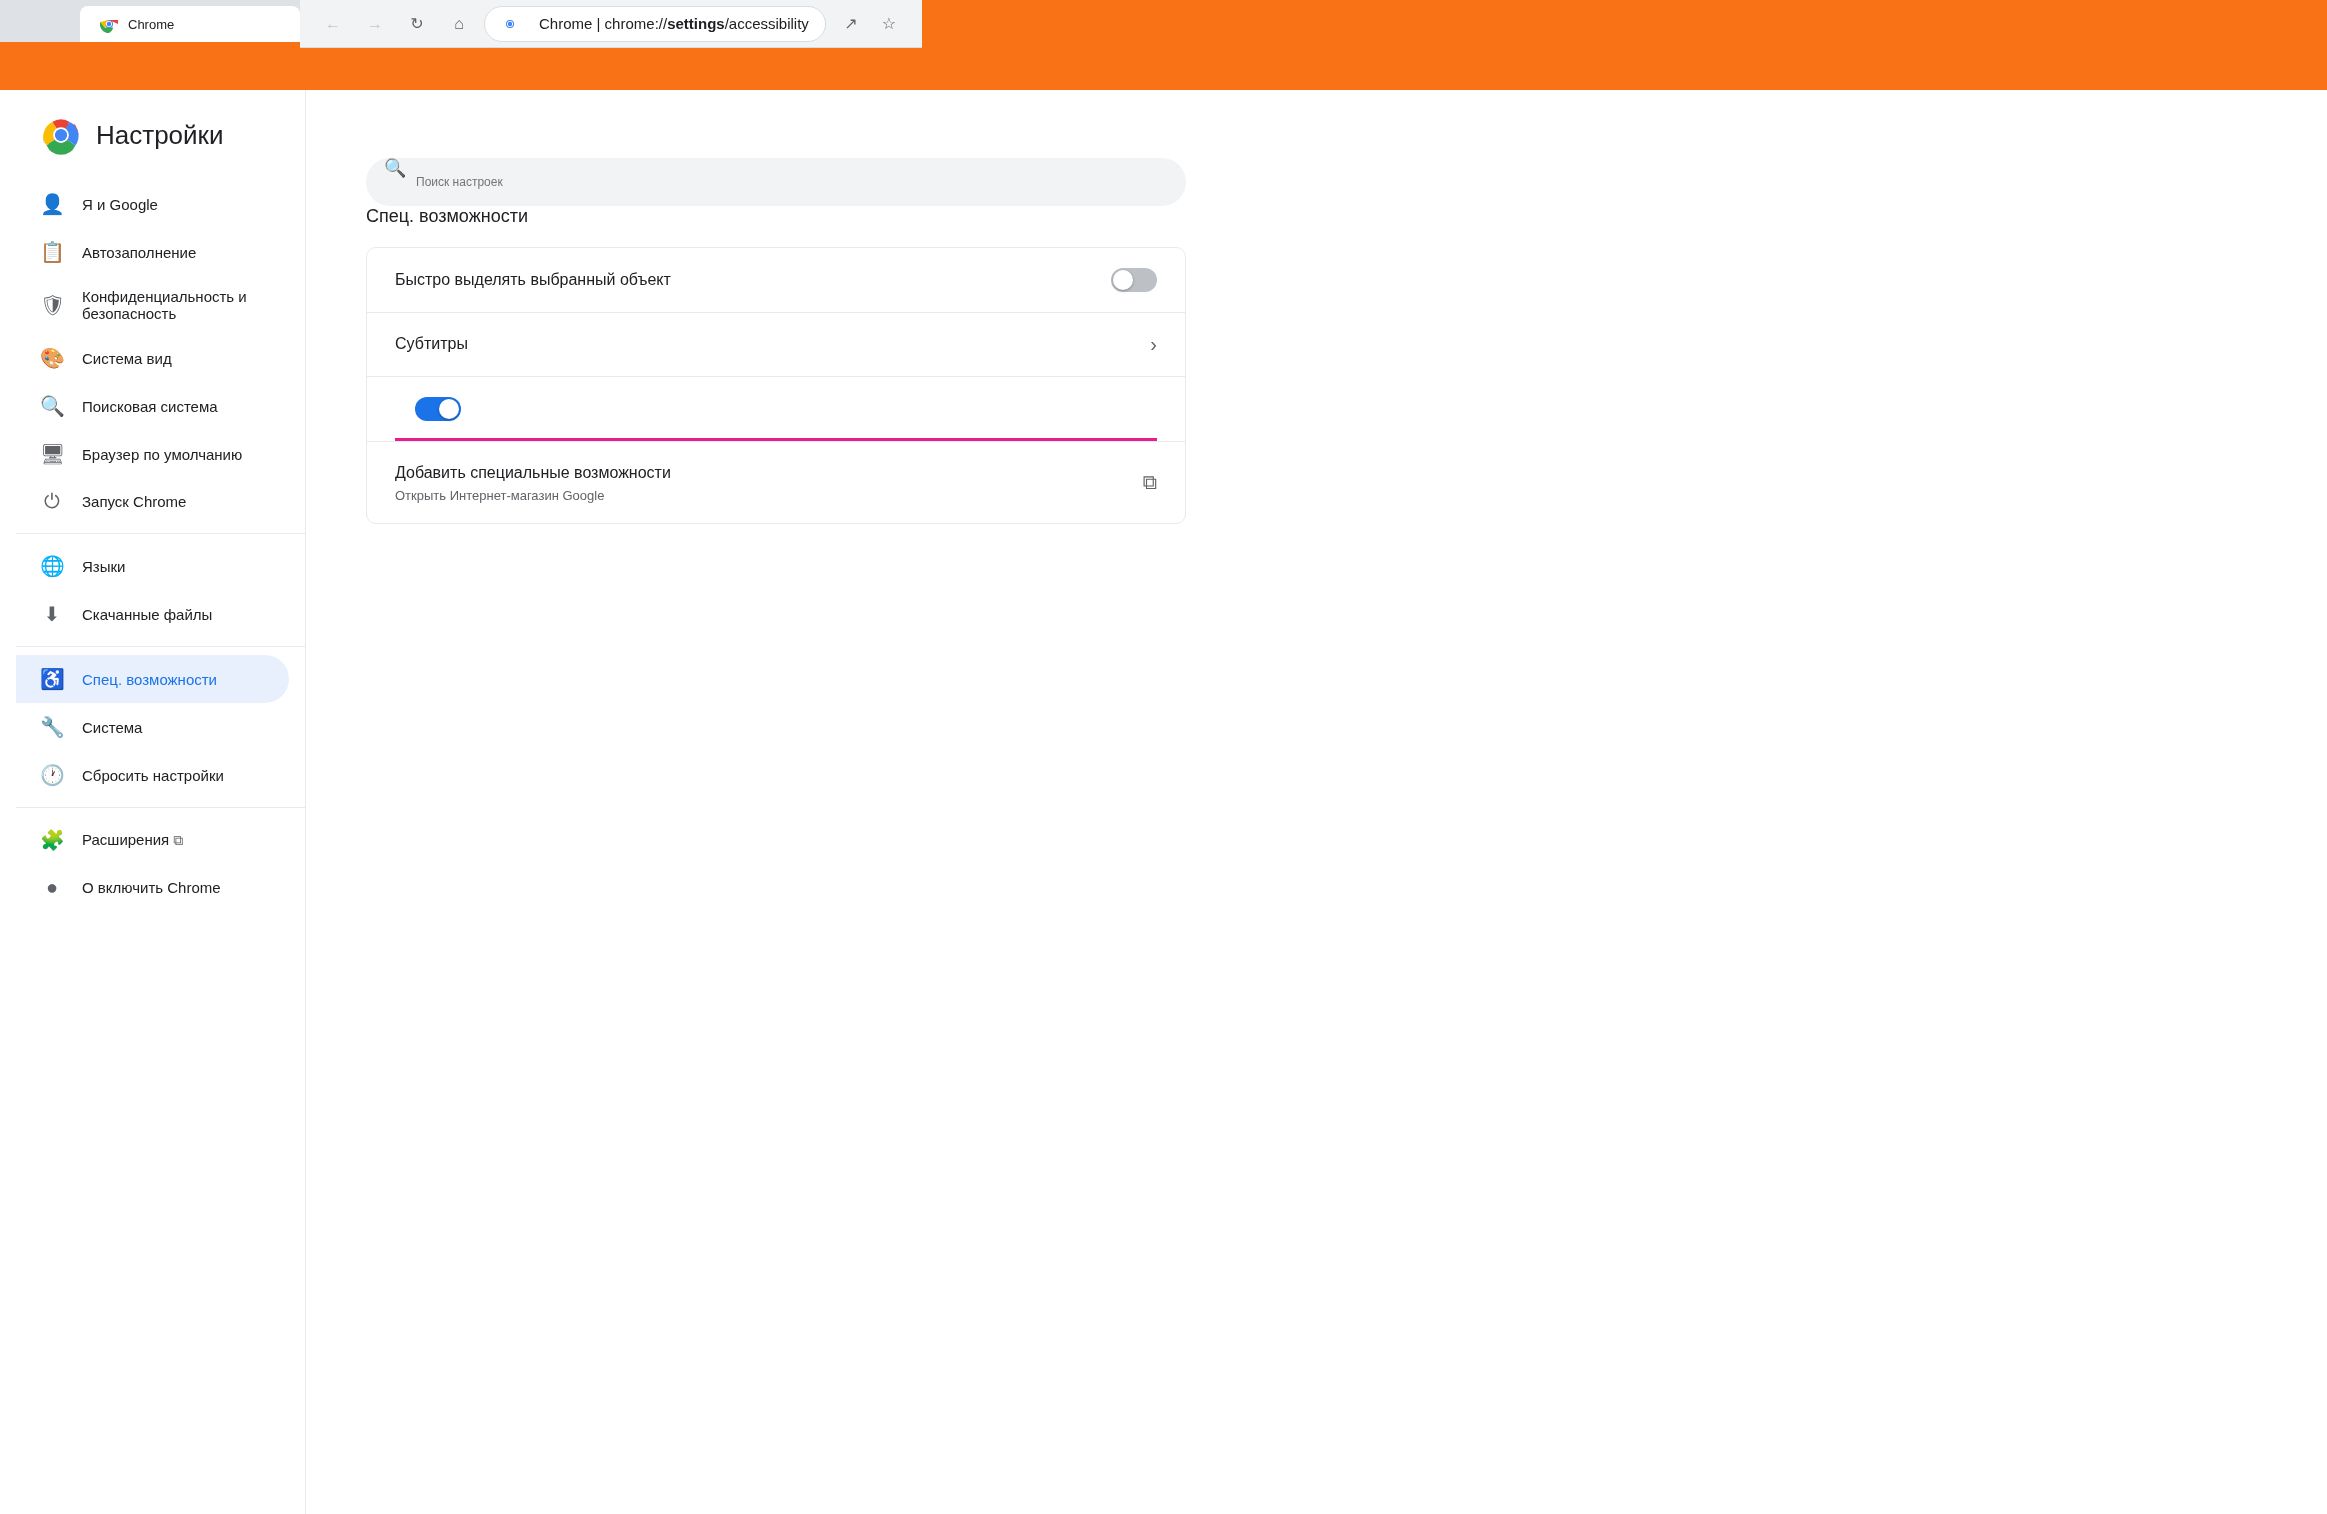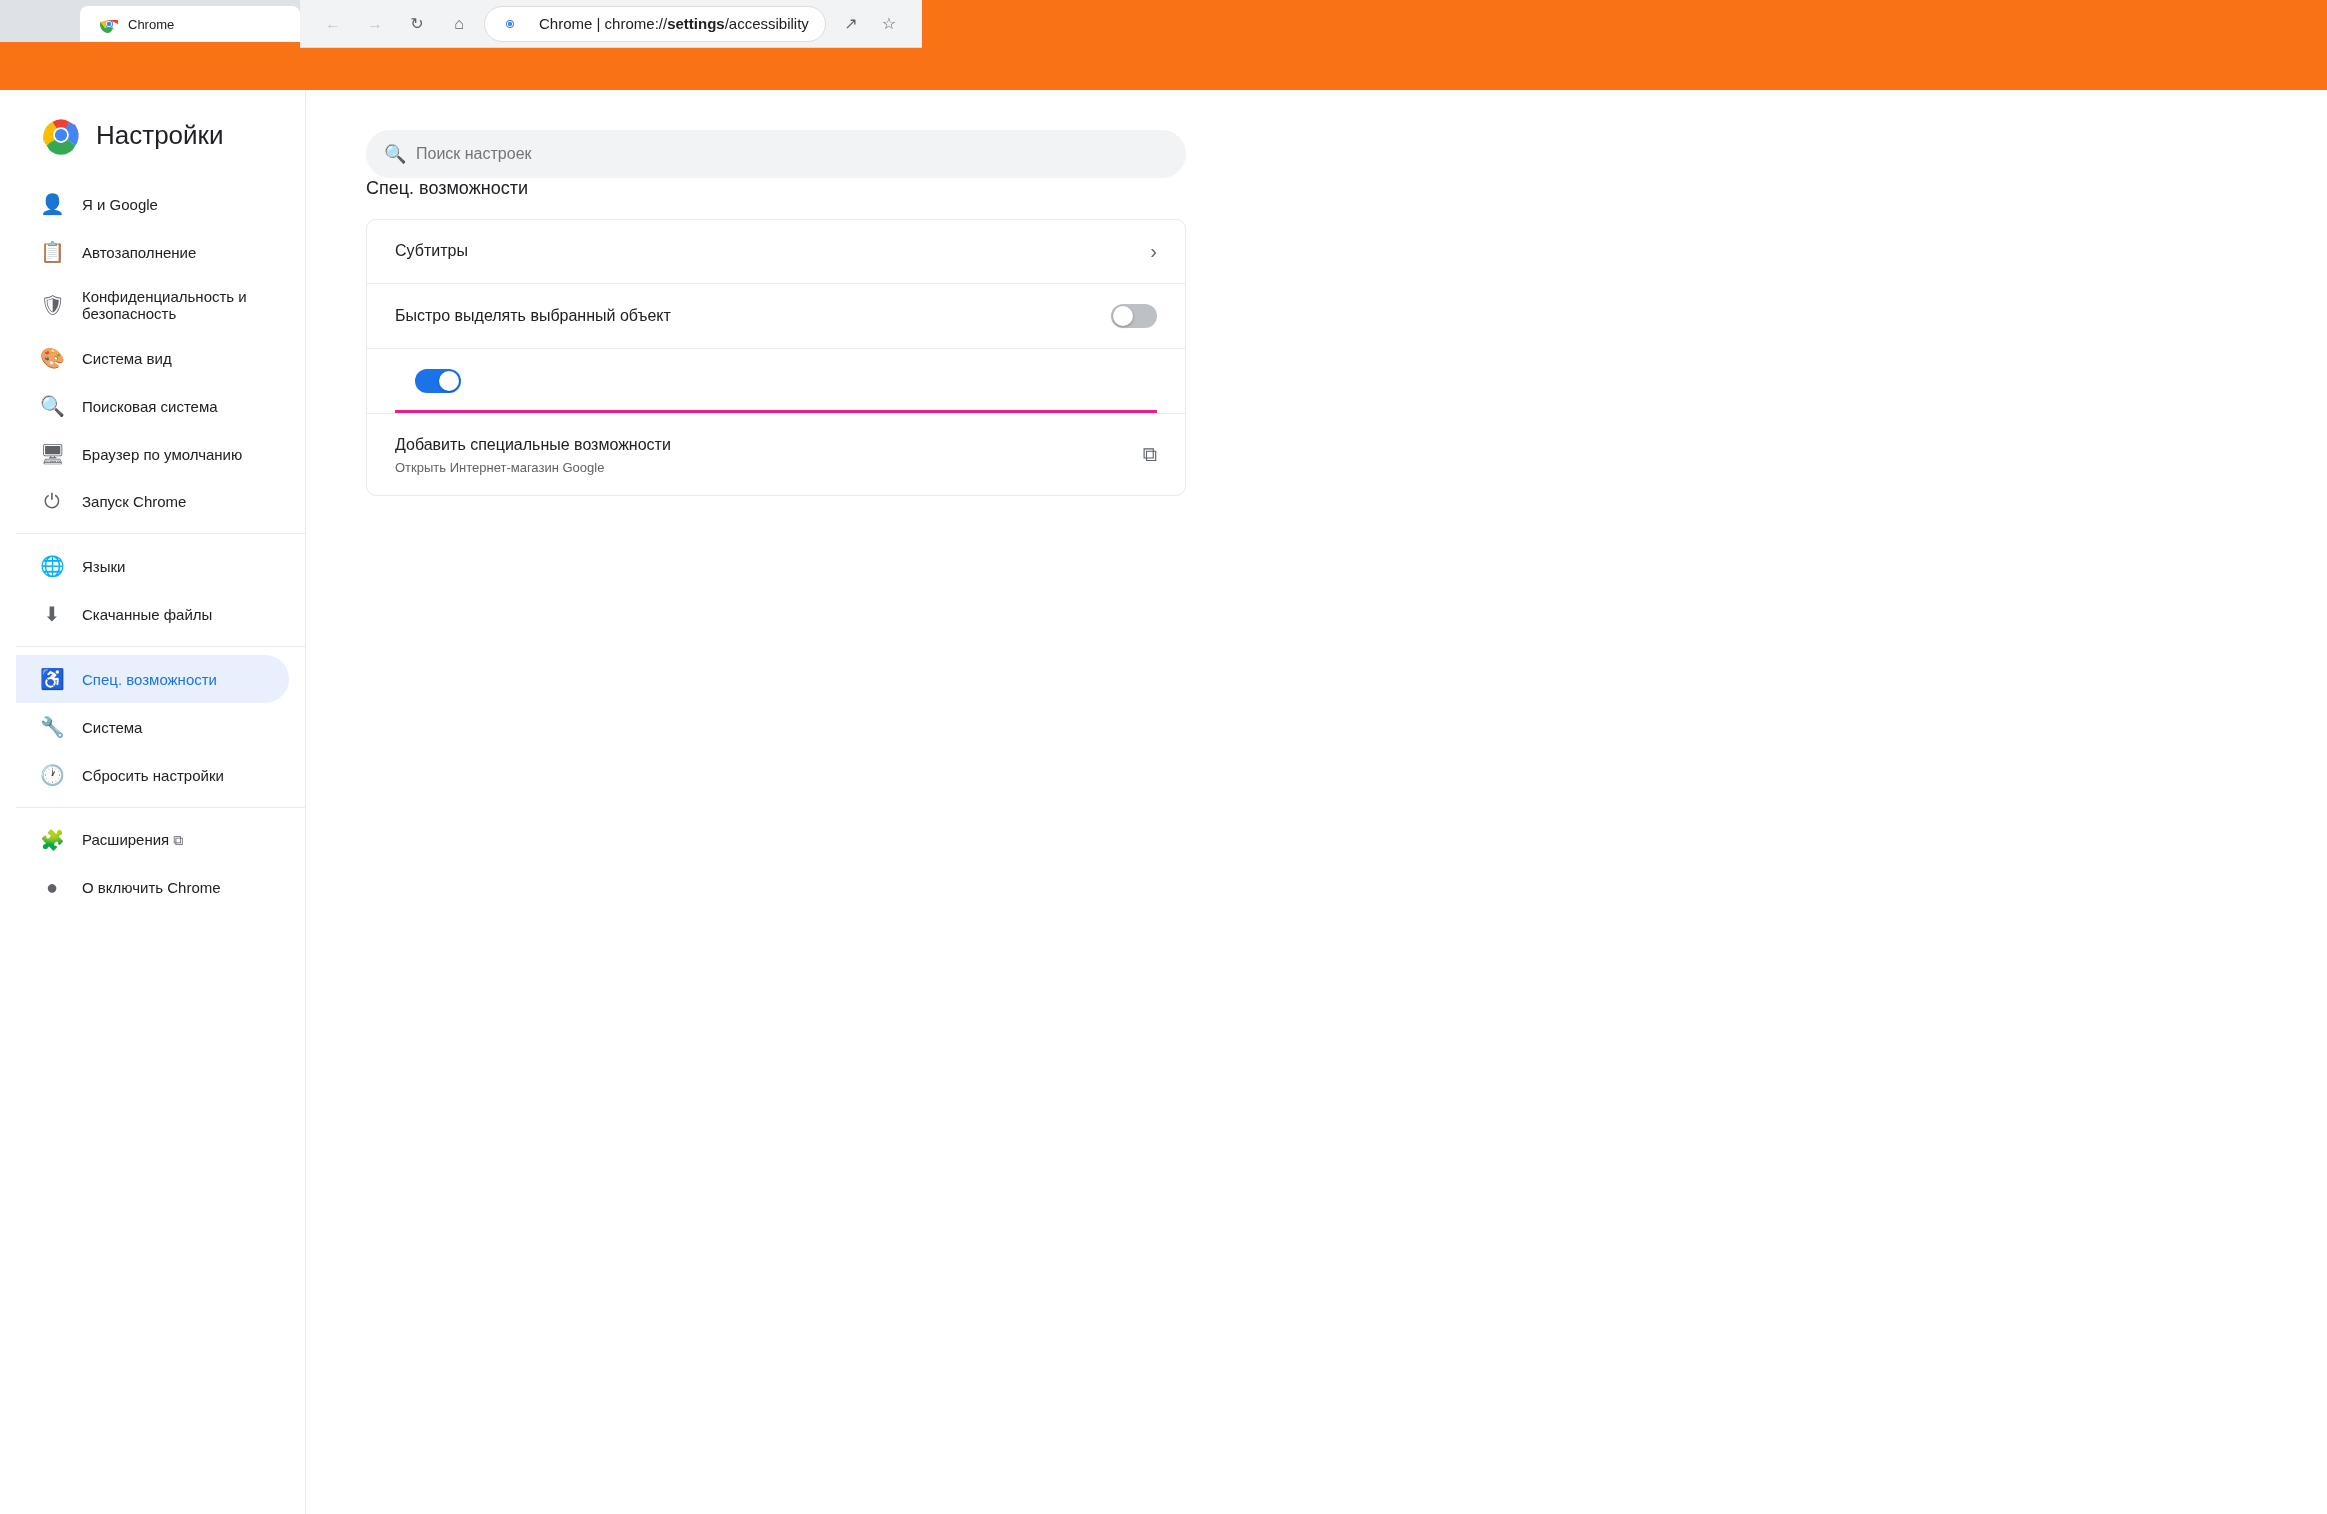--- a/index.html
+++ b/index.html
@@ -168,23 +168,24 @@
       overflow-y: auto;
       background: #fff;
     }
     .search-bar {
       width: 100%;
       background: #f1f3f4;
       border: none;
       border-radius: 24px;
       height: 48px;
       padding: 0 20px 0 50px;
-      font-size: 16px;
+      font-size: 12px;
       color: #202124;
       outline: none;
+      margin-top: 28px;
     }
     .search-bar-container {
       position: relative;
       max-width: 820px;
     }
     .search-icon-wrap {
       position: absolute;
       left: 18px;
       top: 50%;
       transform: translateY(-50%);
@@ -429,34 +430,34 @@
     <div class="search-bar-container">
       <span class="search-icon-wrap">🔍</span>
       <input class="search-bar" type="text" placeholder="Поиск настроек" style="">
     </div>
 
     <h2 class="section-title">Спец. возможности</h2>
 
     <div class="settings-card" id="settings-card">
         <div class="settings-row">
           <div class="row-text-block">
-            <div class="row-label">Субтитры</div>
-          </div>
-          <div class="row-control">
-            <span class="chevron">›</span>
-          </div>
-        </div>
-        <div class="settings-row">
-          <div class="row-text-block">
             <div class="row-label">Быстро выделять выбранный объект</div>
           </div>
           <div class="row-control">
             <div class="toggle off">
               <div class="toggle-thumb"></div>
             </div>
+          </div>
+        </div>
+        <div class="settings-row">
+          <div class="row-text-block">
+            <div class="row-label">Субтитры</div>
+          </div>
+          <div class="row-control">
+            <span class="chevron">›</span>
           </div>
         </div>
         <div class="settings-row highlighted">
           <div class="row-control">
             <div class="toggle on">
               <div class="toggle-thumb"></div>
             </div>
           </div>
         </div>
         <div class="settings-row">

